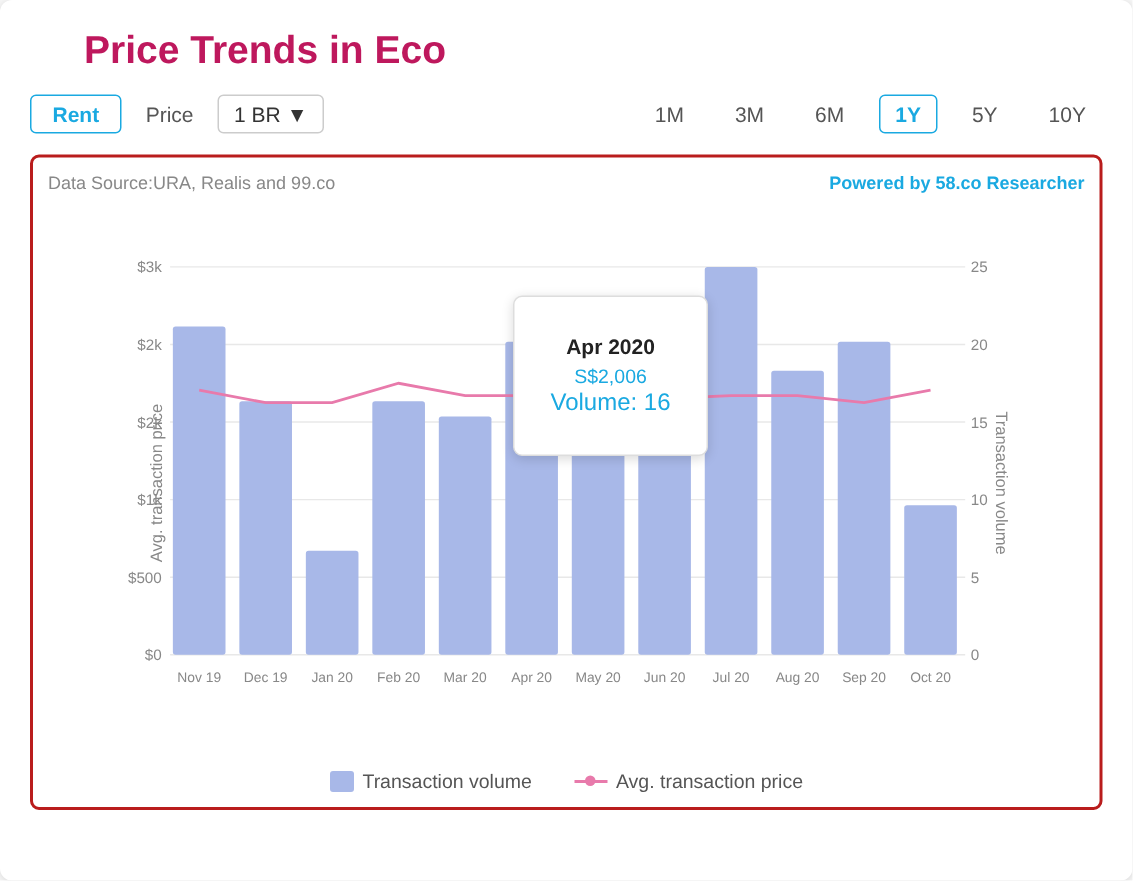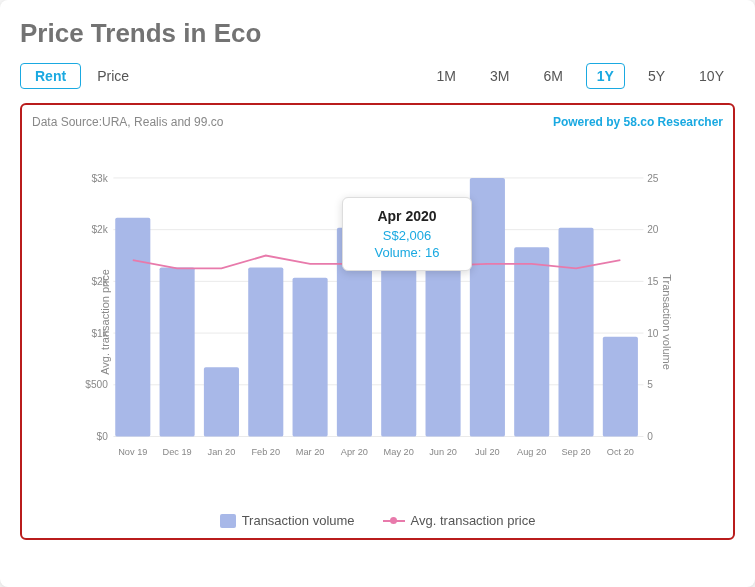--- a/index.html
+++ b/index.html
@@ -15,22 +15,23 @@
       background: #fff;
       border-radius: 8px;
       padding: 18px 20px;
       width: 755px;
       min-height: 587px;
       box-shadow: 0 1px 4px rgba(0,0,0,0.1);
     }
     .title {
       font-size: 26px;
       font-weight: 700;
-      color: #737373;
+      color: #be185d;
       margin-bottom: 14px;
+      margin-left: 36px;
     }
     .controls-row {
       display: flex;
       align-items: flex-end;
       justify-content: space-between;
       margin-bottom: 14px;
     }
     .left-controls {
       display: flex;
       align-items: center;
@@ -117,40 +118,40 @@
     }
     svg.main-chart {
       width: 100%;
       height: 100%;
     }
     .tooltip-box {
       position: absolute;
       background: #fff;
       border: 1px solid #ddd;
       border-radius: 6px;
-      padding: 10px 14px;
+      padding: 25px 14px;
       box-shadow: 0 2px 8px rgba(0,0,0,0.15);
       pointer-events: none;
       top: 60px;
       left: 260px;
       min-width: 130px;
     }
     .tooltip-title {
       font-size: 14px;
       font-weight: 700;
       color: #222;
       margin-bottom: 4px;
     }
     .tooltip-price {
       font-size: 13px;
       color: #1aa9e1;
       margin-bottom: 2px;
     }
     .tooltip-volume {
-      font-size: 13px;
+      font-size: 16px;
       color: #1aa9e1;
     }
     .legend {
       display: flex;
       justify-content: center;
       align-items: center;
       gap: 28px;
       margin-top: 6px;
     }
     .legend-item {
@@ -210,20 +211,24 @@
 </head>
 <body>
 
 <div class="card">
   <div class="title">Price Trends in Eco</div>
 
   <div class="controls-row">
     <div class="left-controls">
       <button class="btn-rent">Rent</button>
       <button class="btn-sale">Price</button>
+      <button class="btn-dropdown">
+        <span>1 BR</span>
+        <span>▼</span>
+      </button>
     </div>
     <div class="right-controls">
       <button class="time-btn">1M</button>
       <button class="time-btn">3M</button>
       <button class="time-btn">6M</button>
       <button class="time-btn active">1Y</button>
       <button class="time-btn">5Y</button>
       <button class="time-btn">10Y</button>
     </div>
   </div>

